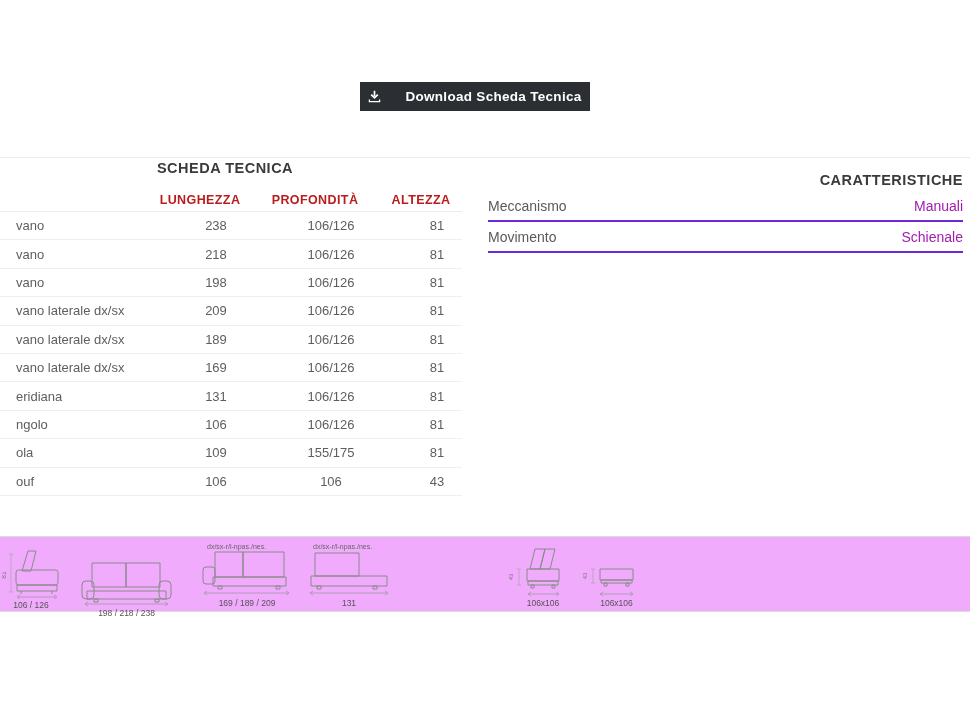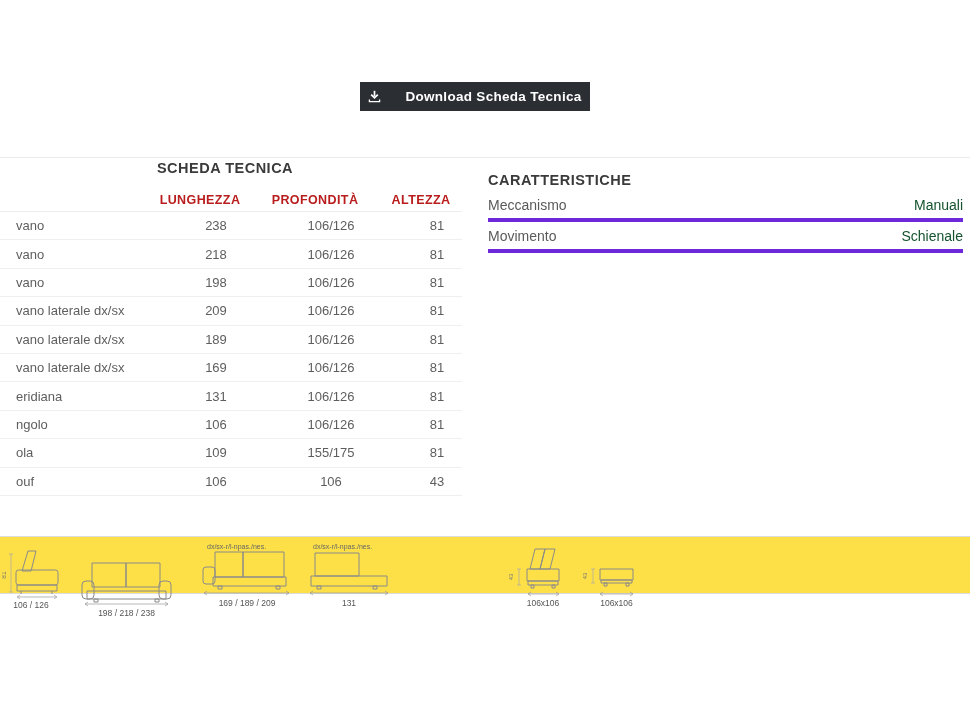--- a/index.html
+++ b/index.html
@@ -23,29 +23,29 @@
   .spec-table { margin-top: 13px; }
   .spec-head, .spec-row { display: grid; grid-template-columns: 150px 100px 130px 82px; align-items: center; }
   .spec-head { height: 23px; border-bottom: 1px solid #ededed; }
   .spec-head .h { text-align: center; font-size: 12.5px; font-weight: 700; color: #b91c1c; letter-spacing: .4px; }
   .spec-row { height: 28.4px; border-bottom: 1px solid #efefef; font-size: 13px; color: #5e5e5e; padding-left: 16px; }
   .spec-row .lbl { text-align: left; white-space: nowrap; overflow: hidden; }
   .spec-row .c { text-align: center; }
 
   
   .char { position: absolute; left: 488px; top: 172px; width: 475px; }
-  .char-title { text-align: left; font-size: 14.5px; font-weight: 700; color: #3a3a3a; letter-spacing: .5px; }
+  .char-title { text-align: right; font-size: 14.5px; font-weight: 700; color: #3a3a3a; letter-spacing: .5px; }
   .char-rows { margin-top: 3px; }
-  .char-row { display: flex; justify-content: space-between; align-items: center; height: 31px; border-bottom: 4px solid #6d28d9; }
+  .char-row { display: flex; justify-content: space-between; align-items: center; height: 31px; border-bottom: 2px solid #6d28d9; }
   .char-label { font-size: 14px; color: #5a5a5a; }
-  .char-value { font-size: 14px; color: #14532d; }
-
-  
-  .strip { position: absolute; left: 0; top: 536px; width: 970px; height: 58px;
-           border-top: 1px solid #dcdcdc; border-bottom: 1px solid #dcdcdc; background: #fde047; }
+  .char-value { font-size: 14px; color: #a21caf; }
+
+  
+  .strip { position: absolute; left: 0; top: 536px; width: 970px; height: 76px;
+           border-top: 1px solid #dcdcdc; border-bottom: 1px solid #dcdcdc; background: #f0abfc; }
   .diag { position: absolute; text-align: center; }
   .diag .toplabel { font-size: 7px; color: #666; white-space: nowrap; text-align: left; margin: 0 0 1px 6px; letter-spacing: 0; }
   .diag .dim { font-size: 8.5px; color: #555; white-space: nowrap; margin-top: 1px; }
   .diag svg { display: block; margin: 0 auto; }
   .dim.shift6 { margin-left: 28px; }
   .dim.shift7 { margin-left: 23px; }
 </style>
 </head>
 <body>
 

